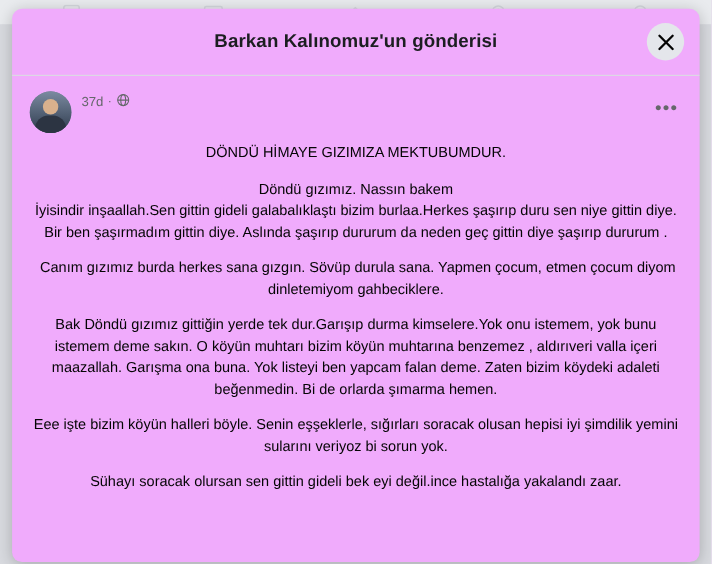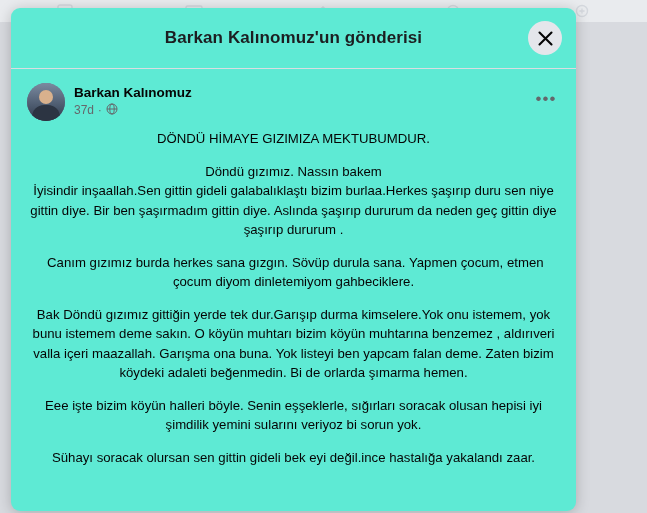--- a/index.html
+++ b/index.html
@@ -37,23 +37,23 @@
     width: 26px;
     height: 14px;
     opacity: .55;
   }
   .bg-strip .bg-icon svg { display: block; }
 
   .dialog {
     position: absolute;
     top: 8px;
     left: 11px;
-    width: 565px;
+    width: 625px;
     height: 503px;
-    background: #5eead4;
+    background: #f0abfc;
     border-radius: 9px;
     box-shadow: 0 2px 14px rgba(0,0,0,.22);
     overflow: hidden;
     display: flex;
     flex-direction: column;
   }
 
   .dialog-header {
     position: relative;
     height: 60px;
@@ -225,21 +225,20 @@
 
     <div class="post-body">
 
       <div class="post-head">
         <div class="avatar">
           <span class="av-bg"></span>
           <span class="av-face"></span>
           <span class="av-body"></span>
         </div>
         <div class="post-meta">
-          <div class="author-name">Barkan Kalınomuz</div>
           <div class="post-sub">
             <span>37d</span>
             <span class="dot-sep">·</span>
             <span class="globe-icon">
               <svg width="12" height="12" viewBox="0 0 12 12">
                 <circle cx="6" cy="6" r="5" fill="none" stroke="#65676b" stroke-width="1"></circle>
                 <ellipse cx="6" cy="6" rx="2.2" ry="5" fill="none" stroke="#65676b" stroke-width="1"></ellipse>
                 <line x1="1" y1="6" x2="11" y2="6" stroke="#65676b" stroke-width="1"></line>
               </svg>
             </span>

